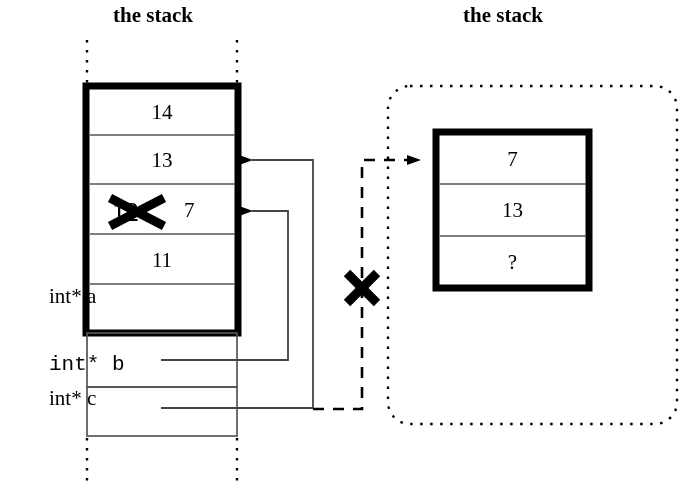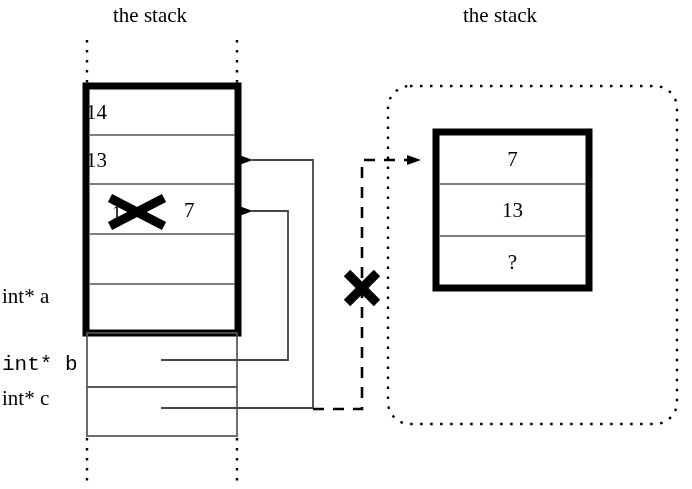--- a/index.html
+++ b/index.html
@@ -1,27 +1,27 @@
 <!DOCTYPE html>
 <html><head>
 <meta charset="utf-8">
 <style>
   html,body{margin:0;padding:0;background:#ffffff;}
   body{width:692px;height:489px;position:relative;overflow:hidden;
        font-family:"Liberation Serif","DejaVu Serif",serif;color:#000;}
   .root{position:absolute;inset:0;}
   svg.canvas{position:absolute;left:0;top:0;width:692px;height:489px;}
-  .ttl{position:absolute;font-size:21px;line-height:21px;white-space:nowrap;}
+  .ttl{position:absolute;font-size:21px;line-height:21px;white-space:nowrap;font-weight:bold;}
   #title-stack{left:113px;top:5px;}
   #title-heap{left:463px;top:5px;}
   .cellval{position:absolute;font-size:21px;line-height:21px;white-space:nowrap;text-align:center;}
-  .vlabel{position:absolute;font-size:21px;line-height:21px;white-space:nowrap;}
-  .stack-cell-text{width:152px;left:86px;text-align:left;}
+  .vlabel{position:absolute;font-size:21px;line-height:21px;white-space:nowrap;margin-left:47px;}
+  .stack-cell-text{width:152px;left:86px;text-align:center;}
   .heap-cell-text{width:153px;left:436px;text-align:center;}
-  .struckval{position:absolute;font-size:19px;line-height:21px;}
+  .struckval{position:absolute;font-size:27px;line-height:21px;}
   .newval{position:absolute;font-size:21px;line-height:21px;}
 </style>
 </head>
 <body>
 
 <div class="root">
 
   <svg class="canvas" viewBox="0 0 692 489" xmlns="http://www.w3.org/2000/svg">
     <defs>
       <marker id="arrowL" markerWidth="14" markerHeight="10" refX="1" refY="5" orient="auto-start-reverse" markerUnits="userSpaceOnUse">
@@ -89,20 +89,21 @@
 
   <div class="ttl" id="title-stack">the stack</div>
   <div class="ttl" id="title-heap">the stack</div>
 
   <div class="cellval stack-cell-text" style="top:102px;">14</div>
   <div class="cellval stack-cell-text" style="top:150px;">13</div>
 
   <div class="struckval" style="left:112px;top:202px;">12</div>
   <div class="newval" style="left:184px;top:200px;">7</div>
 
+  <div class="cellval stack-cell-text" style="top:250px;">11</div>
 
   <div class="vlabel" style="left:2px;top:286px;">int* a</div>
   <div class="vlabel" style="left:2px;top:354px;font-family:Liberation Mono, monospace;">int* b</div>
   <div class="vlabel" style="left:2px;top:388px;">int* c</div>
 
   <div class="cellval heap-cell-text" style="top:149px;">7</div>
   <div class="cellval heap-cell-text" style="top:200px;">13</div>
   <div class="cellval heap-cell-text" style="top:252px;">?</div>
 
 </div>

